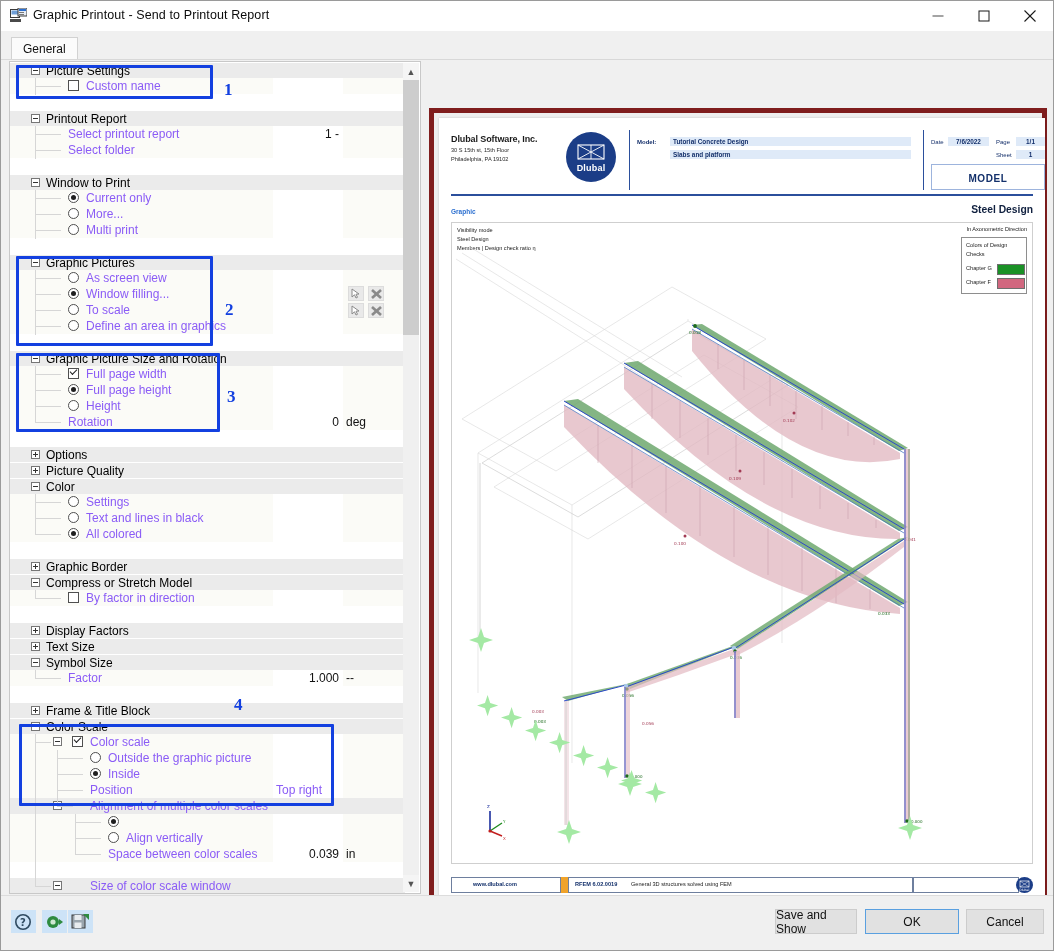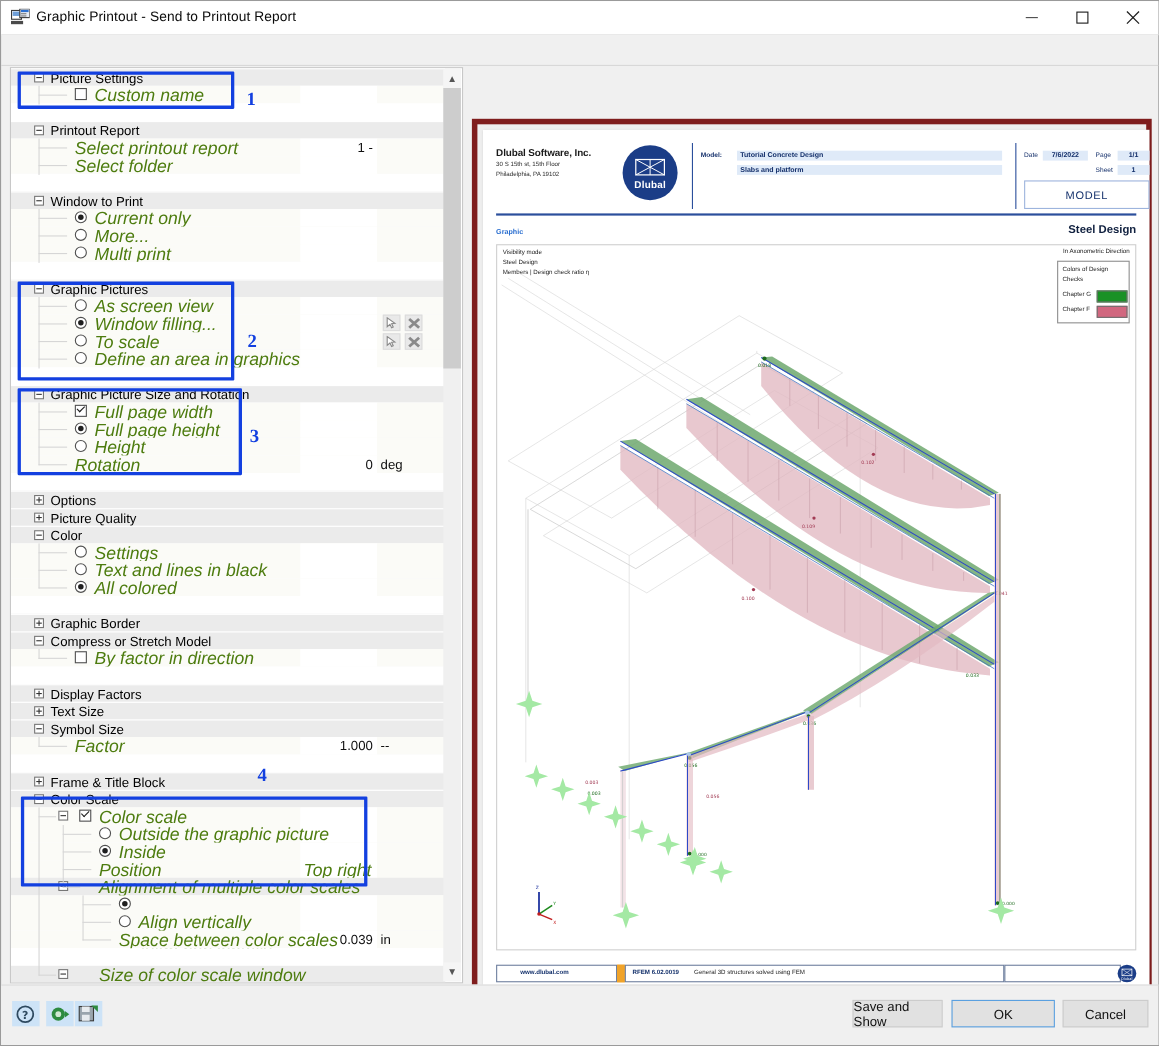--- a/index.html
+++ b/index.html
@@ -60,21 +60,21 @@
 
   .radio{position:absolute;width:11px;height:11px;border-radius:50%;
          border:1.3px solid #4f4f4f;background:#fff;box-sizing:border-box;top:2px;}
   .radio.on:after{content:"";position:absolute;left:2px;top:2px;width:5px;height:5px;
                   border-radius:50%;background:#1f1f1f;}
   .chk{position:absolute;width:11px;height:11px;border:1.3px solid #4f4f4f;background:#fff;
        box-sizing:border-box;top:2px;}
   .chk.on:after{content:"";position:absolute;left:1px;top:0px;width:6px;height:3px;
                 border-left:1.5px solid #1f1f1f;border-bottom:1.5px solid #1f1f1f;
                 transform:rotate(-45deg);}
-  .lbl{position:absolute;top:1px;font-size:16px;color:#4d7c0f;white-space:nowrap;font-style:italic;}
+  .lbl{position:absolute;top:1px;font-size:12px;color:#8b5cf6;white-space:nowrap;}
   .valtxt{position:absolute;top:1px;right:4px;font-size:12px;color:#111;white-space:nowrap;}
   .unittxt{position:absolute;top:1px;left:3px;font-size:12px;color:#111;white-space:nowrap;}
 
   
   .vscroll{position:absolute;right:1px;top:1px;width:16px;height:829px;background:#f0f0f0;}
   .sb-up,.sb-dn{position:absolute;left:0;width:16px;height:17px;background:#f5f5f5;}
   .sb-up{top:0;} .sb-dn{bottom:0;}
   .sb-arrow{position:absolute;left:50%;top:50%;transform:translate(-50%,-50%);
             font-size:9px;color:#555;line-height:1;}
   .sb-thumb{position:absolute;left:0;top:17px;width:16px;height:255px;background:#cdcdcd;}
@@ -106,21 +106,21 @@
   .dh-caddr{font-size:5.6px;color:#2a2a2a;line-height:1.55;margin-top:2px;}
   .dh-logo{position:absolute;left:115px;top:2px;width:50px;height:50px;border-radius:50%;
            background:#1b3d87;}
   .dh-logo-txt{position:absolute;left:0;right:0;bottom:9px;text-align:center;color:#fff;
                font-weight:bold;font-size:9px;letter-spacing:.2px;}
   .dh-sep{position:absolute;width:1px;top:0;bottom:12px;background:#2b4f9c;}
   .dh-field-lbl{position:absolute;font-size:6px;font-weight:bold;color:#15306b;}
   .dh-field-val{position:absolute;height:9px;background:#dfeaf8;font-size:6.4px;
                 font-weight:bold;color:#14306b;padding-left:3px;box-sizing:border-box;
                 line-height:9px;}
-  .dh-model{position:absolute;font-weight:normal;font-size:10px;color:#13306b;letter-spacing:.6px;}
+  .dh-model{position:absolute;font-weight:bold;font-size:10px;color:#13306b;letter-spacing:.6px;}
   .dh-rule{position:absolute;left:0;right:0;bottom:6px;height:1.6px;background:#2b4f9c;}
   .dh-box{position:absolute;border:1px solid #9db4dd;box-sizing:border-box;}
 
   
   .gtitle-tag{position:absolute;left:12px;top:90px;font-size:6.5px;font-weight:bold;color:#2b6fd0;}
   .gtitle{position:absolute;left:44px;top:86px;font-size:10.3px;font-weight:bold;color:#10203f;
           letter-spacing:.15px;}
   .gtitle-r{position:absolute;right:12px;top:86px;font-size:10.3px;font-weight:bold;color:#10203f;}
 
   .gframe{position:absolute;left:12px;top:104px;right:12px;bottom:44px;border:1px solid #cfcfcf;
@@ -175,20 +175,25 @@
       <div class="glyph gl-max"></div>
     </div>
     <div class="winbtn wb-close">
       <svg class="glyph" width="13" height="13" viewBox="0 0 13 13">
         <line x1="1" y1="1" x2="12" y2="12" stroke="#1a1a1a" stroke-width="1.1"></line>
         <line x1="12" y1="1" x2="1" y2="12" stroke="#1a1a1a" stroke-width="1.1"></line>
       </svg>
     </div>
   </div>
 
+  <div class="tabstrip">
+    <div class="tab">
+      <span>General</span>
+    </div>
+  </div>
   <div class="tabline"></div>
 
   <div class="leftpanel">
     <div class="treeport">
       <div class="treeinner" id="treeinner">
 
         <div class="row grp" style="top:0;height:16px;position:absolute;width:395px;">
           <div class="expander"></div>
           <div class="rowtext">Picture Settings</div>
         </div>

